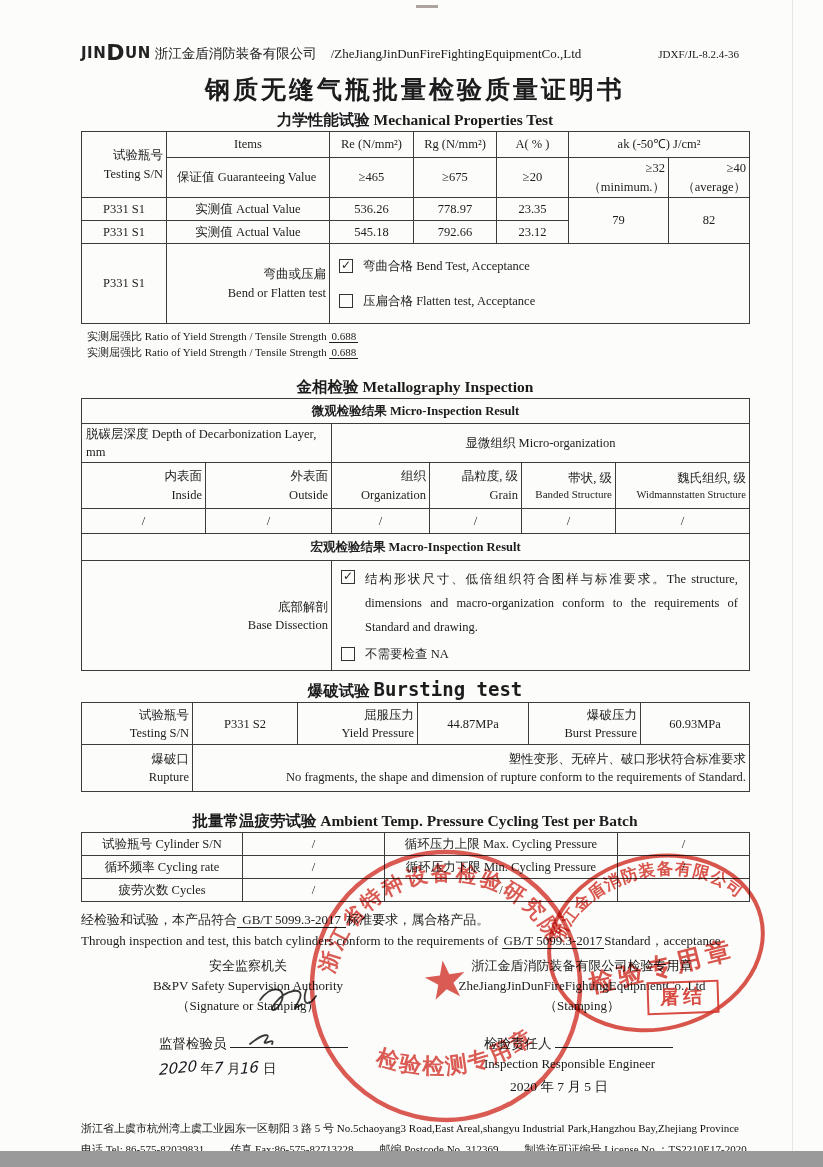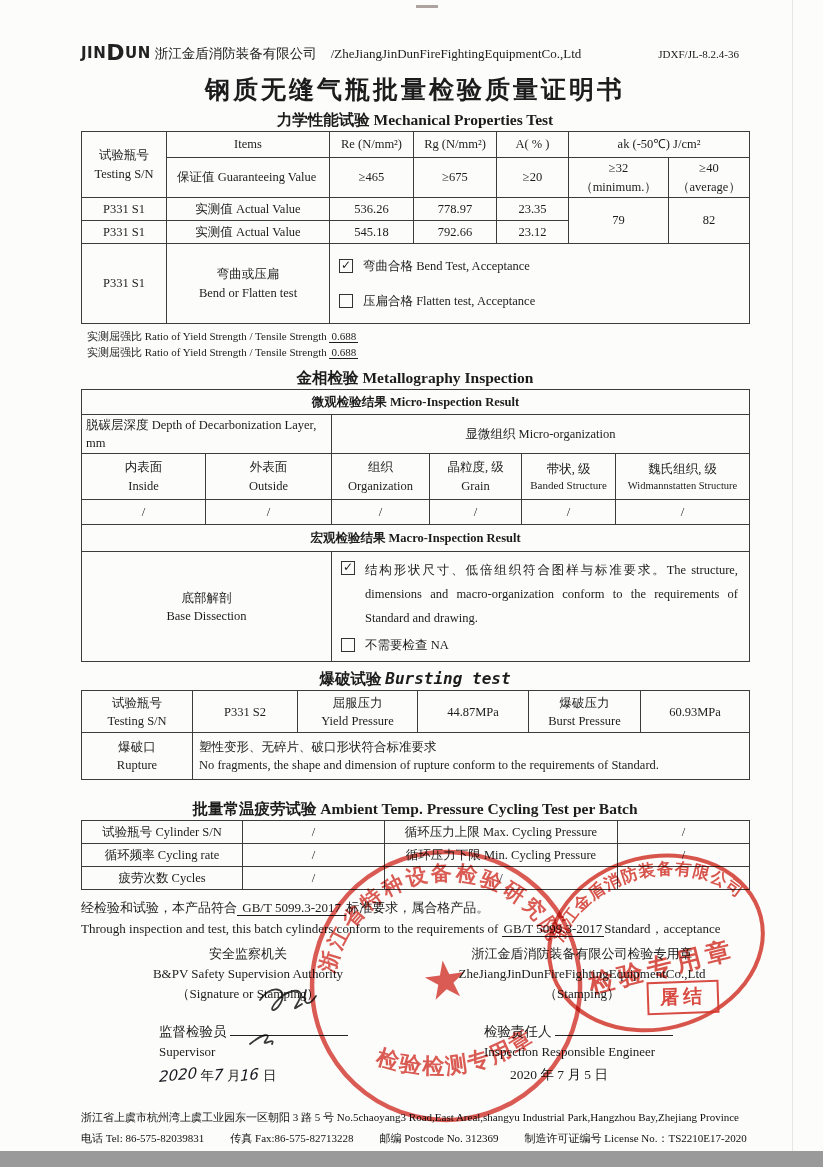--- a/index.html
+++ b/index.html
@@ -10,25 +10,25 @@
   .hdr{display:flex;align-items:baseline;font-size:13px;white-space:nowrap;}
   .logo{font-family:"DejaVu Sans",sans-serif;font-weight:bold;font-size:15px;letter-spacing:.5px;color:#222;}
   .logo .bigD{font-size:22px;vertical-align:-2px;}
   .hdr .cn{margin-left:4px;font-size:13.5px;}
   .hdr .en{margin-left:14px;}
   .hdr .docno{margin-left:auto;margin-right:10px;font-size:11px;}
   
   .title-cn{text-align:center;font-size:25px;font-weight:bold;letter-spacing:3px;margin-top:8px;}
   .title-en{text-align:center;font-size:20.5px;font-weight:bold;margin-top:2px;}
   .sec-title{text-align:center;font-size:15.5px;font-weight:bold;margin-top:4px;}
-  .sec-title .mono{font-family:"DejaVu Sans Mono",monospace;font-size:16px;font-style:italic;}
+  .sec-title .mono{font-family:"DejaVu Sans Mono",monospace;font-size:19px;}
   
   table{border-collapse:collapse;width:668px;font-size:12.5px;table-layout:fixed;}
   td{border:1px solid #3c3c3c;padding:1px 3px;text-align:center;vertical-align:middle;line-height:1.45;}
-  .b{display:block;}
+  .b{display:block;text-align:right;}
   .left{text-align:left;padding-left:10px;}
   
   .ckline{display:flex;align-items:flex-start;text-align:left;margin:6px 0 6px 6px;}
   .ckbox{flex:0 0 12px;width:12px;height:12px;border:1.3px solid #333;margin:2px 10px 0 0;
          font-size:12px;line-height:11px;text-align:center;font-family:"DejaVu Sans",sans-serif;}
   .ckp{flex:1;text-align:justify;margin:0;padding-right:8px;}
   .u{border-bottom:1px solid #1c1c1c;padding:0 2px;}
   .ratio{font-size:11px;margin:1px 0 0 6px;line-height:1.4;}
   
   .concl{font-size:13px;margin-top:8px;line-height:1.6;}
@@ -143,21 +143,21 @@
       </tr>
     </tbody>
       </table>
     <div class="ratio" style="margin-top:5px">
       <span>实测屈强比 Ratio of Yield Strength / Tensile Strength</span> <span class="u">0.688</span>
     </div>
     <div class="ratio">
       <span>实测屈强比 Ratio of Yield Strength / Tensile Strength</span> <span class="u">0.688</span>
     </div>
 
-    <div class="sec-title" style="margin-top:7px">
+    <div class="sec-title" style="margin-top:16px">
       <span>金相检验</span> <span>Metallography Inspection</span>
     </div>
     <table>
       <colgroup>
           <col style="width:124px">
           <col style="width:126px">
           <col style="width:98px">
           <col style="width:92px">
           <col style="width:94px">
           <col style="width:134px">
@@ -318,21 +318,20 @@
         <div>浙江金盾消防装备有限公司检验专用章</div>
         <div>ZheJiangJinDunFireFightingEquipmentCo.,Ltd</div>
         <div>（Stamping）</div>
       </div>
     </div>
 
     <div class="sig-row">
       <div class="sig" style="padding-left:78px">
         <span>监督检验员</span>
         <span class="sigline"></span>
-        <div class="sub">Supervisor</div>
         <div class="dateline">
           <span class="hand">2020</span>
           <span>年</span><span class="hand">7</span>
           <span>月</span><span class="hand">16</span>
           <span>日</span>
         </div>
       </div>
       <div class="sig" style="padding-left:60px">
         <span>检验责任人</span>
         <span class="sigline"></span>

